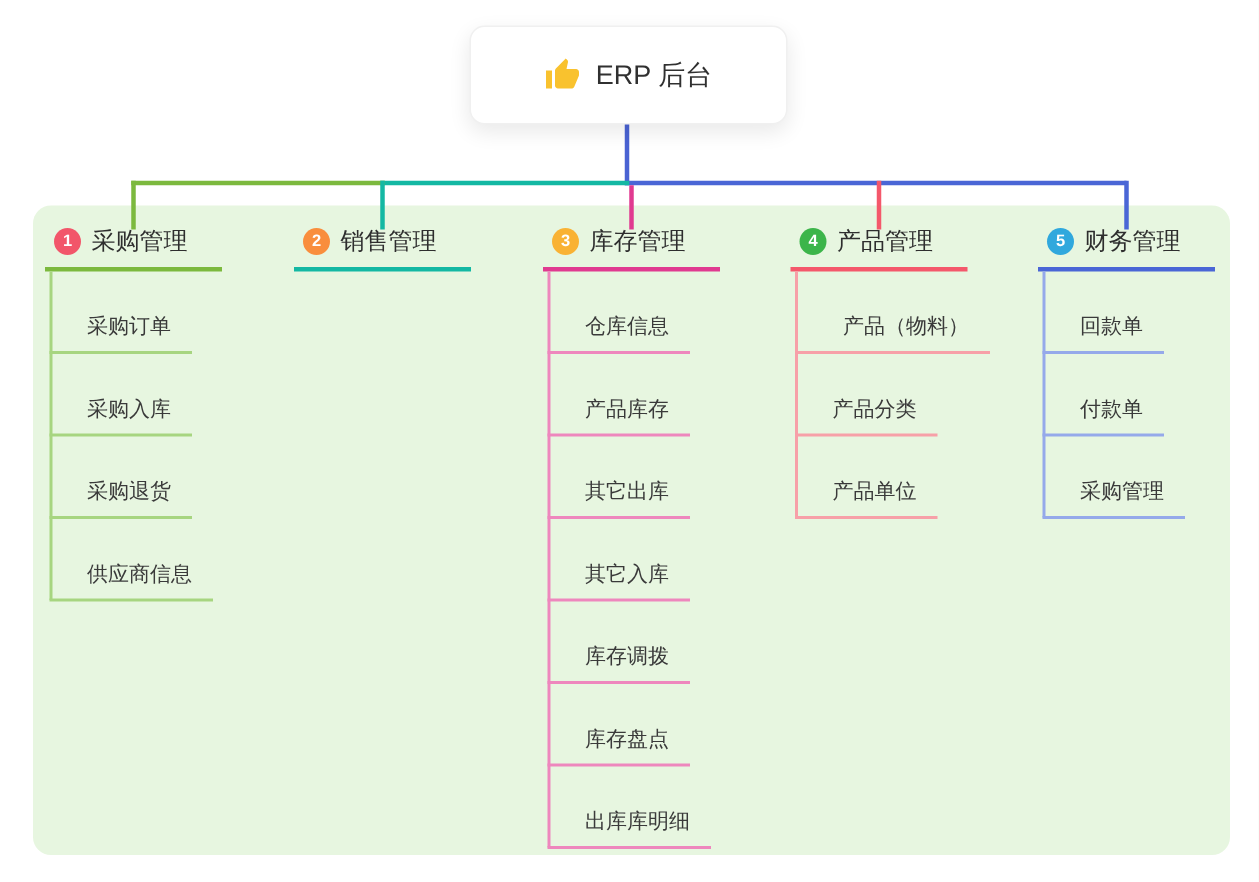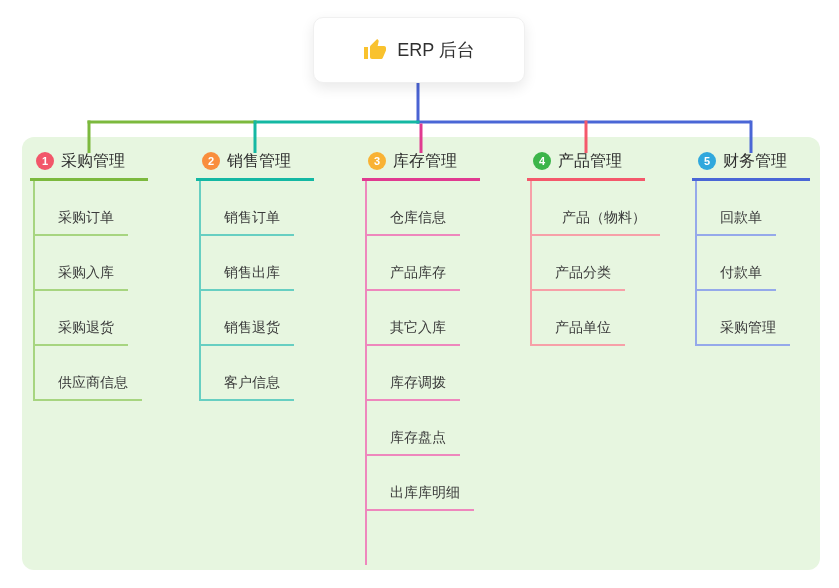--- a/index.html
+++ b/index.html
@@ -83,48 +83,36 @@
           <div class="child-row">
             <span class="child-label" style="border-bottom-color: rgb(167, 213, 128);">供应商信息</span>
           </div>
         </div>
       </div>
       <div class="branch" style="left: 196px;">
         <div class="branch-header" style="border-bottom-color: rgb(20, 184, 163);">
           <span class="badge" style="background: rgb(249, 142, 61);">2</span>
           <span>销售管理</span>
         </div>
-        <div class="children">
-          <div class="vline" style="background: rgb(103, 207, 194); height: 219px;"></div>
-          <div class="child-row">
-            <span class="child-label" style="border-bottom-color: rgb(103, 207, 194);">销售订单</span>
-          </div>
-          <div class="child-row">
-            <span class="child-label" style="border-bottom-color: rgb(103, 207, 194);">销售出库</span>
-          </div>
-          <div class="child-row">
-            <span class="child-label" style="border-bottom-color: rgb(103, 207, 194);">销售退货</span>
-          </div>
-          <div class="child-row">
-            <span class="child-label" style="border-bottom-color: rgb(103, 207, 194);">客户信息</span>
-          </div>
-        </div>
       </div>
       <div class="branch" style="left: 362px;">
         <div class="branch-header" style="border-bottom-color: rgb(224, 58, 144);">
           <span class="badge" style="background: rgb(249, 178, 52);">3</span>
           <span>库存管理</span>
         </div>
         <div class="children">
           <div class="vline" style="background: rgb(238, 135, 189); height: 384px;"></div>
           <div class="child-row">
             <span class="child-label" style="border-bottom-color: rgb(238, 135, 189); font-family: Liberation Mono, monospace;">仓库信息</span>
           </div>
           <div class="child-row">
             <span class="child-label" style="border-bottom-color: rgb(238, 135, 189);">产品库存</span>
+          </div>
+          <div class="child-row">
+            <span class="child-label" style="border-bottom-color: rgb(238, 135, 189);">其它出库</span>
           </div>
           <div class="child-row">
             <span class="child-label" style="border-bottom-color: rgb(238, 135, 189);">其它入库</span>
           </div>
           <div class="child-row">
             <span class="child-label" style="border-bottom-color: rgb(238, 135, 189);">库存调拨</span>
           </div>
           <div class="child-row">
             <span class="child-label" style="border-bottom-color: rgb(238, 135, 189);">库存盘点</span>
           </div>

